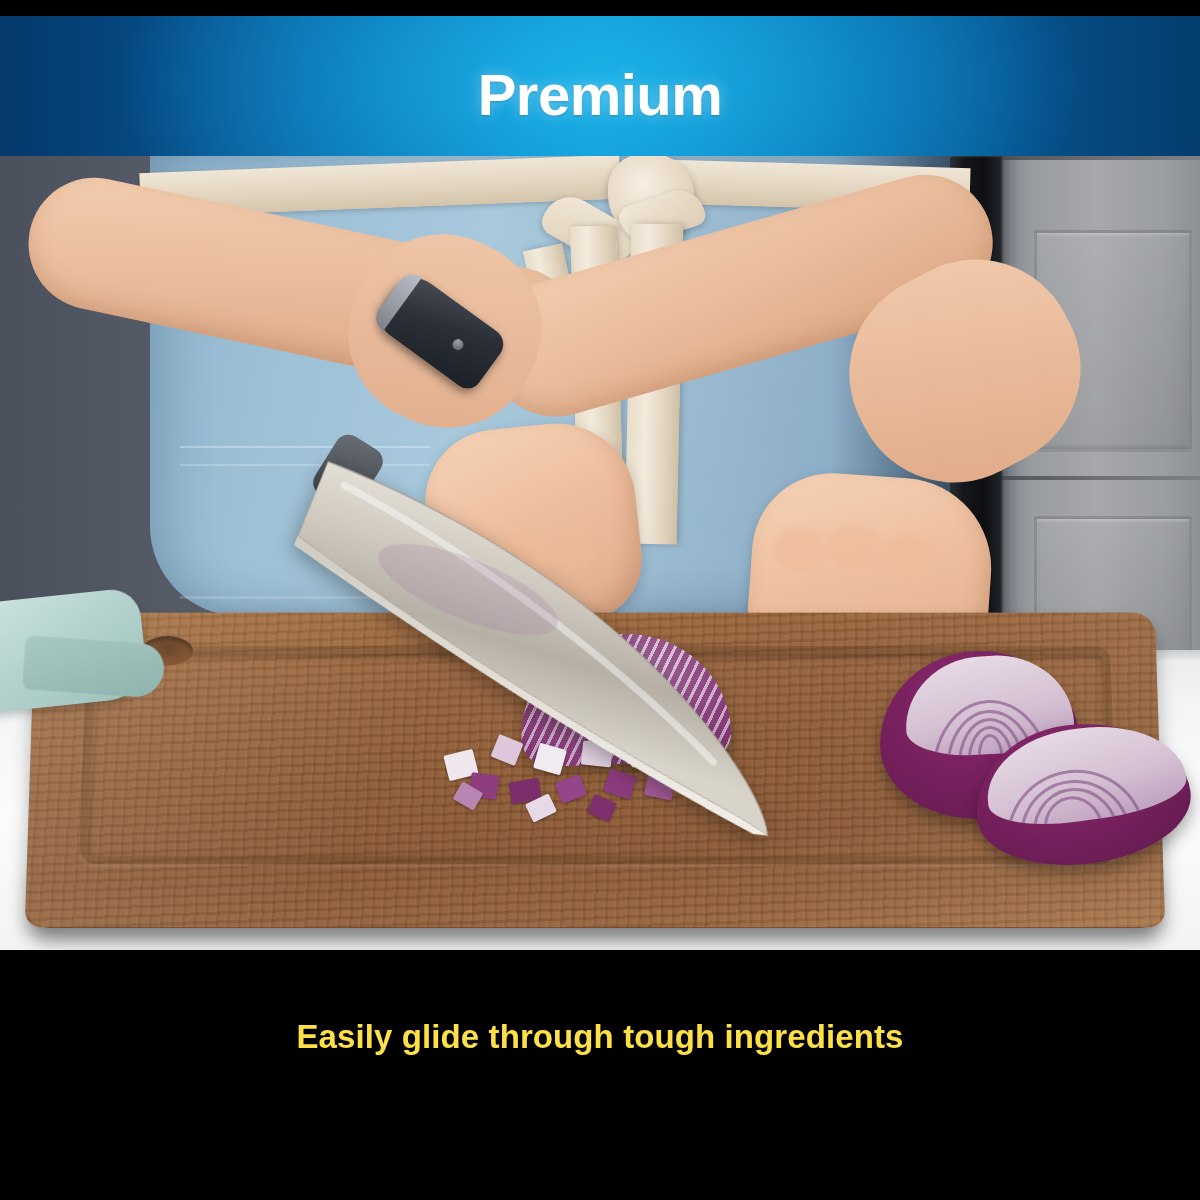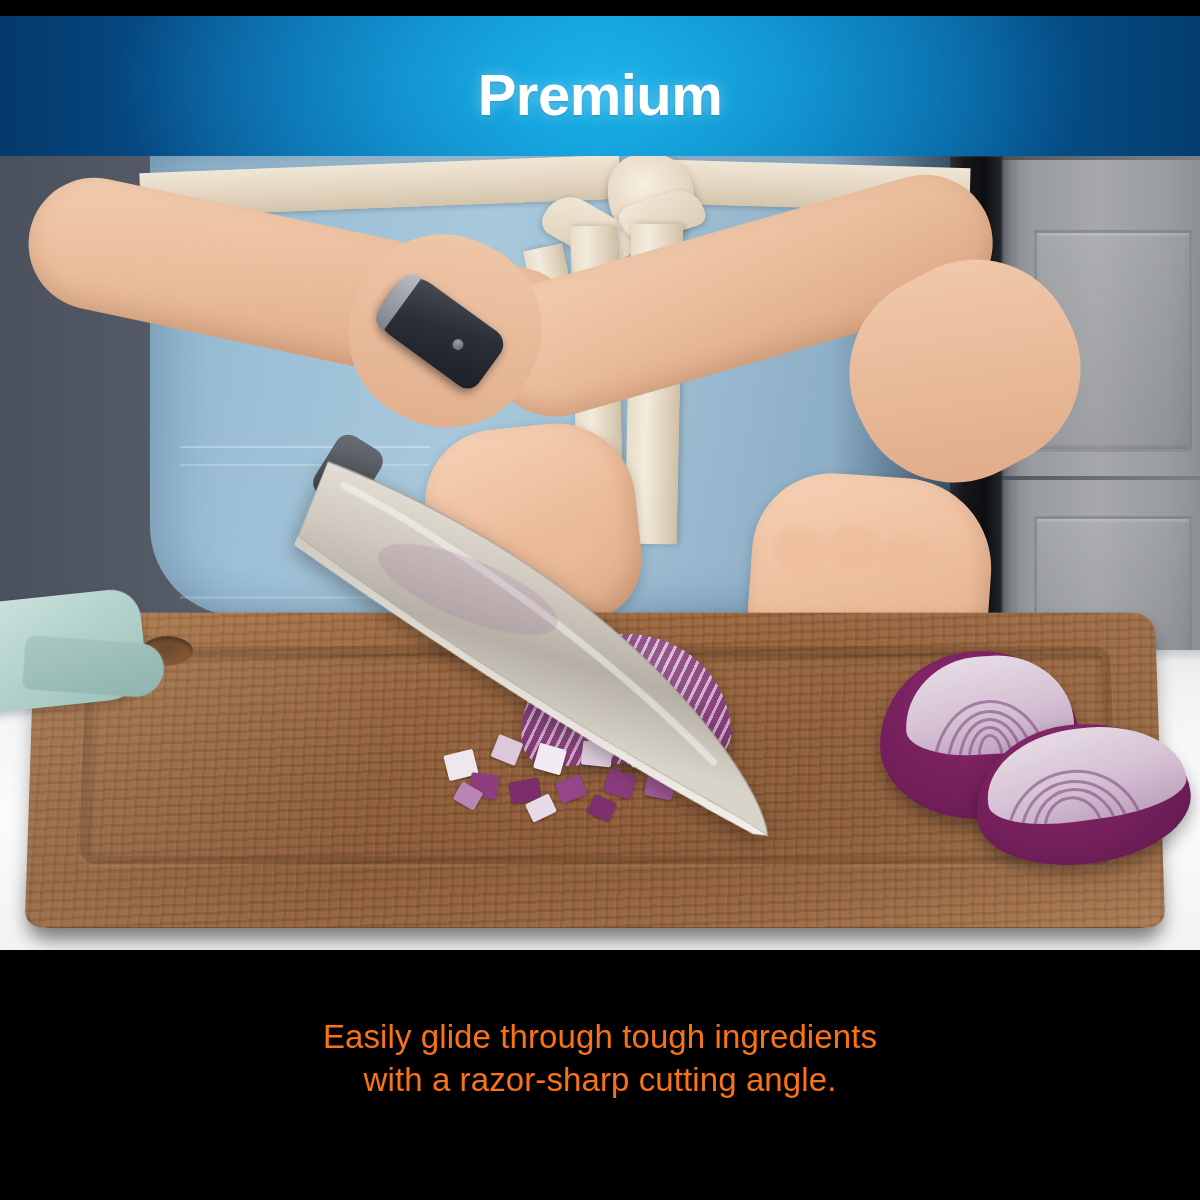--- a/index.html
+++ b/index.html
@@ -339,22 +339,22 @@
     position:absolute; left:0; top:950px; width:1200px; height:250px;
     background:#000;
     display:flex; flex-direction:column; align-items:center; justify-content:flex-start;
     padding-top:44px;
   }
   .caption-title{
     color:#ffffff; font-size:56px; font-weight:700; letter-spacing:-0.8px;
     line-height:1.05; text-align:center;
   }
   .caption-sub{
-    margin-top:22px; color:#f97316; font-size:33px; font-weight:400;
-    line-height:1.30; text-align:center; letter-spacing:0.1px;
+    margin-top:22px; color:#fde047; font-size:33px; font-weight:700;
+    line-height:1.30; text-align:left; letter-spacing:0.1px;
   }
 </style>
 </head>
 <body>
 
 <div id="page">
 
   <div class="banner">
     <div class="banner-title">Premium</div>
   </div>
@@ -488,17 +488,16 @@
         <path d="M24,22 C150,34 330,78 470,140" stroke="rgba(255,255,255,0.45)" stroke-width="7" fill="none" stroke-linecap="round"></path>
         <ellipse cx="178" cy="72" rx="96" ry="30" fill="rgba(160,120,160,0.22)"></ellipse>
       </svg>
     </div>
 
   </div>
 
   <div class="caption">
     <div class="caption-sub">
       <div>Easily glide through tough ingredients</div>
-      <div>with a razor-sharp cutting angle.</div>
     </div>
   </div>
 
 </div>
 
 </body></html>

